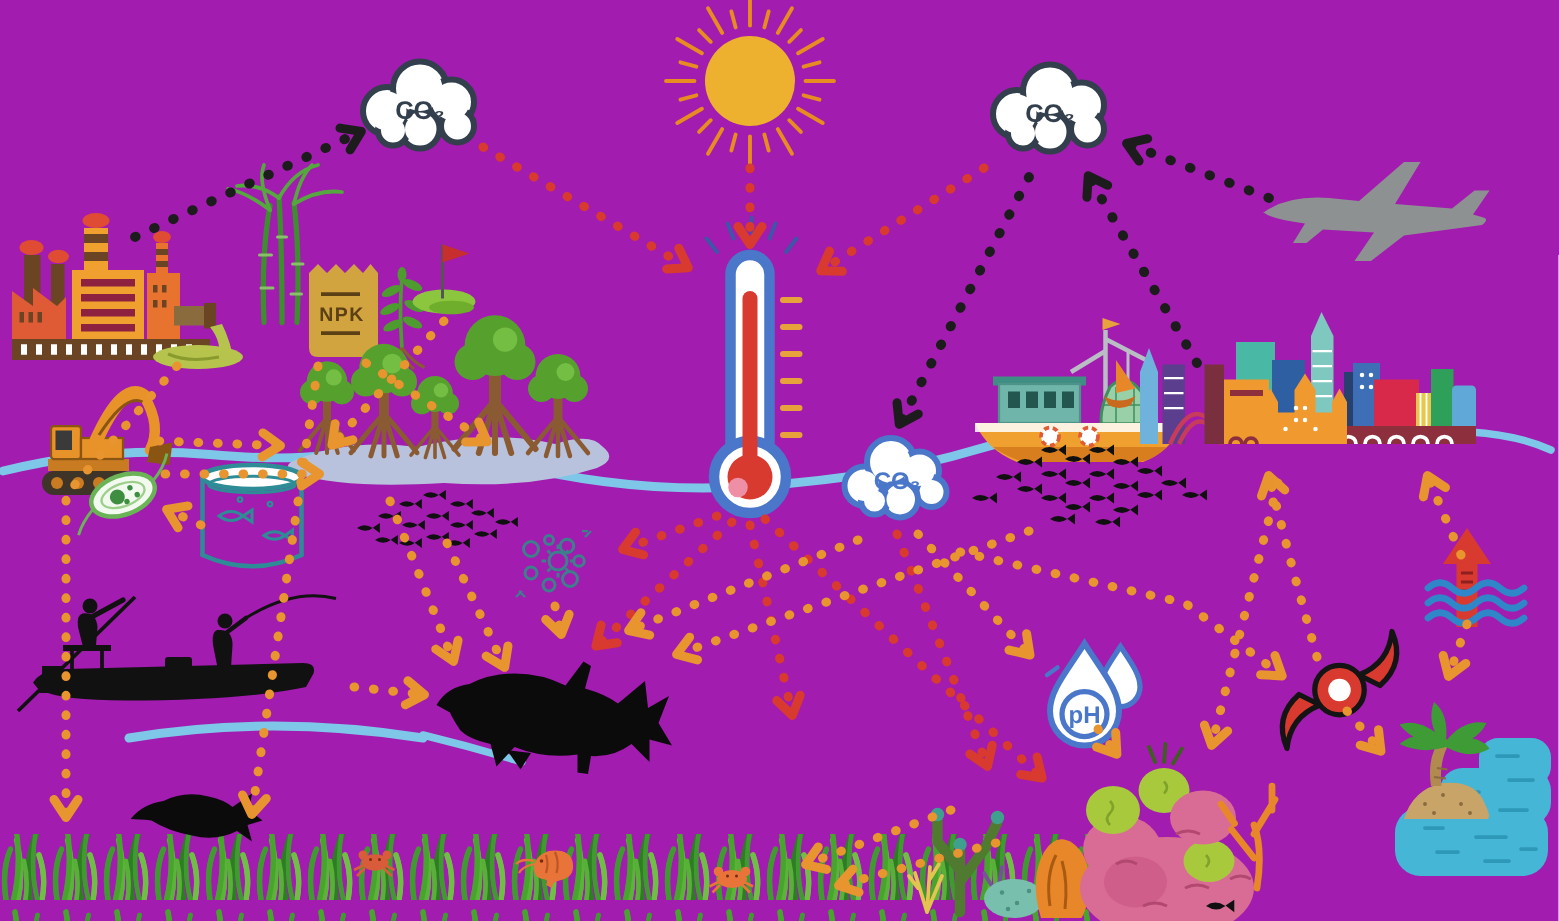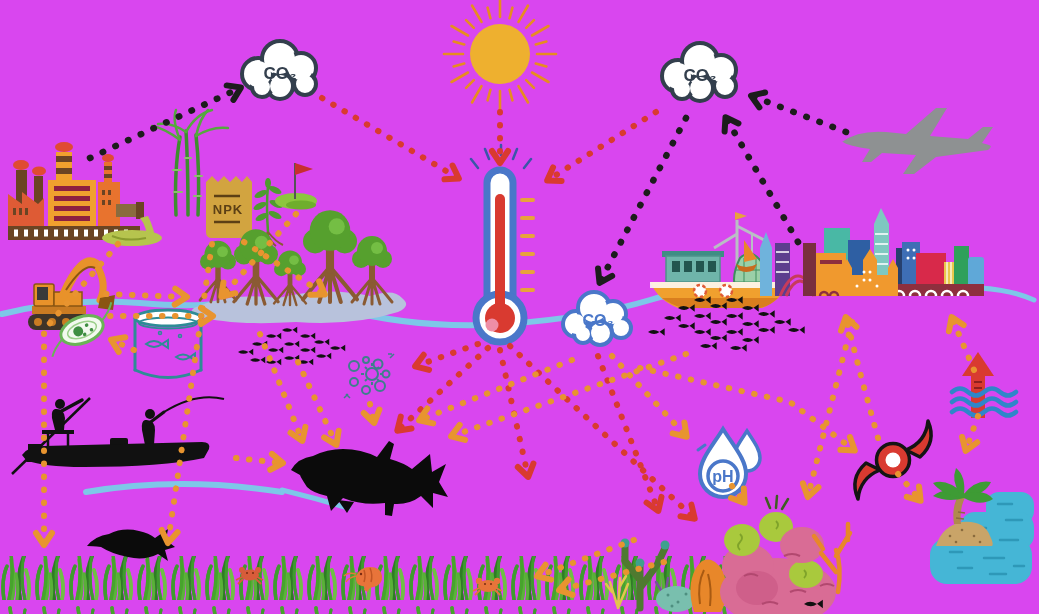--- a/index.html
+++ b/index.html
@@ -1,16 +1,16 @@
 <!DOCTYPE html>
 <html><head>
 <meta charset="utf-8">
 <style>
   html,body{margin:0;padding:0;background:#fff;font-family:"Liberation Sans",sans-serif;}
-  .stage{width:1039px;height:614px;position:relative;background:#d946ef;overflow:hidden;}
+  .stage{width:1039px;height:614px;position:relative;background:#a21caf;overflow:hidden;}
   svg{display:block}
   .edge{fill:none;stroke-linecap:round}
   .edge-black{stroke-width:6.5;stroke-dasharray:0.5 13.5}
   .edge-red{stroke-width:6;stroke-dasharray:0.5 12.5}
   .edge-orange{stroke-width:6;stroke-dasharray:0.5 12.5}
   text{font-family:"Liberation Sans",sans-serif;font-weight:bold}
   .co2-label{font-size:17px;fill:#333f4d}
   .co2-label-blue{font-size:16px;fill:#4a77c9}
   .npk-label{font-size:13px;fill:#5c4015;letter-spacing:1px}
   .ph-label{font-size:16px;fill:#4a77c9}

